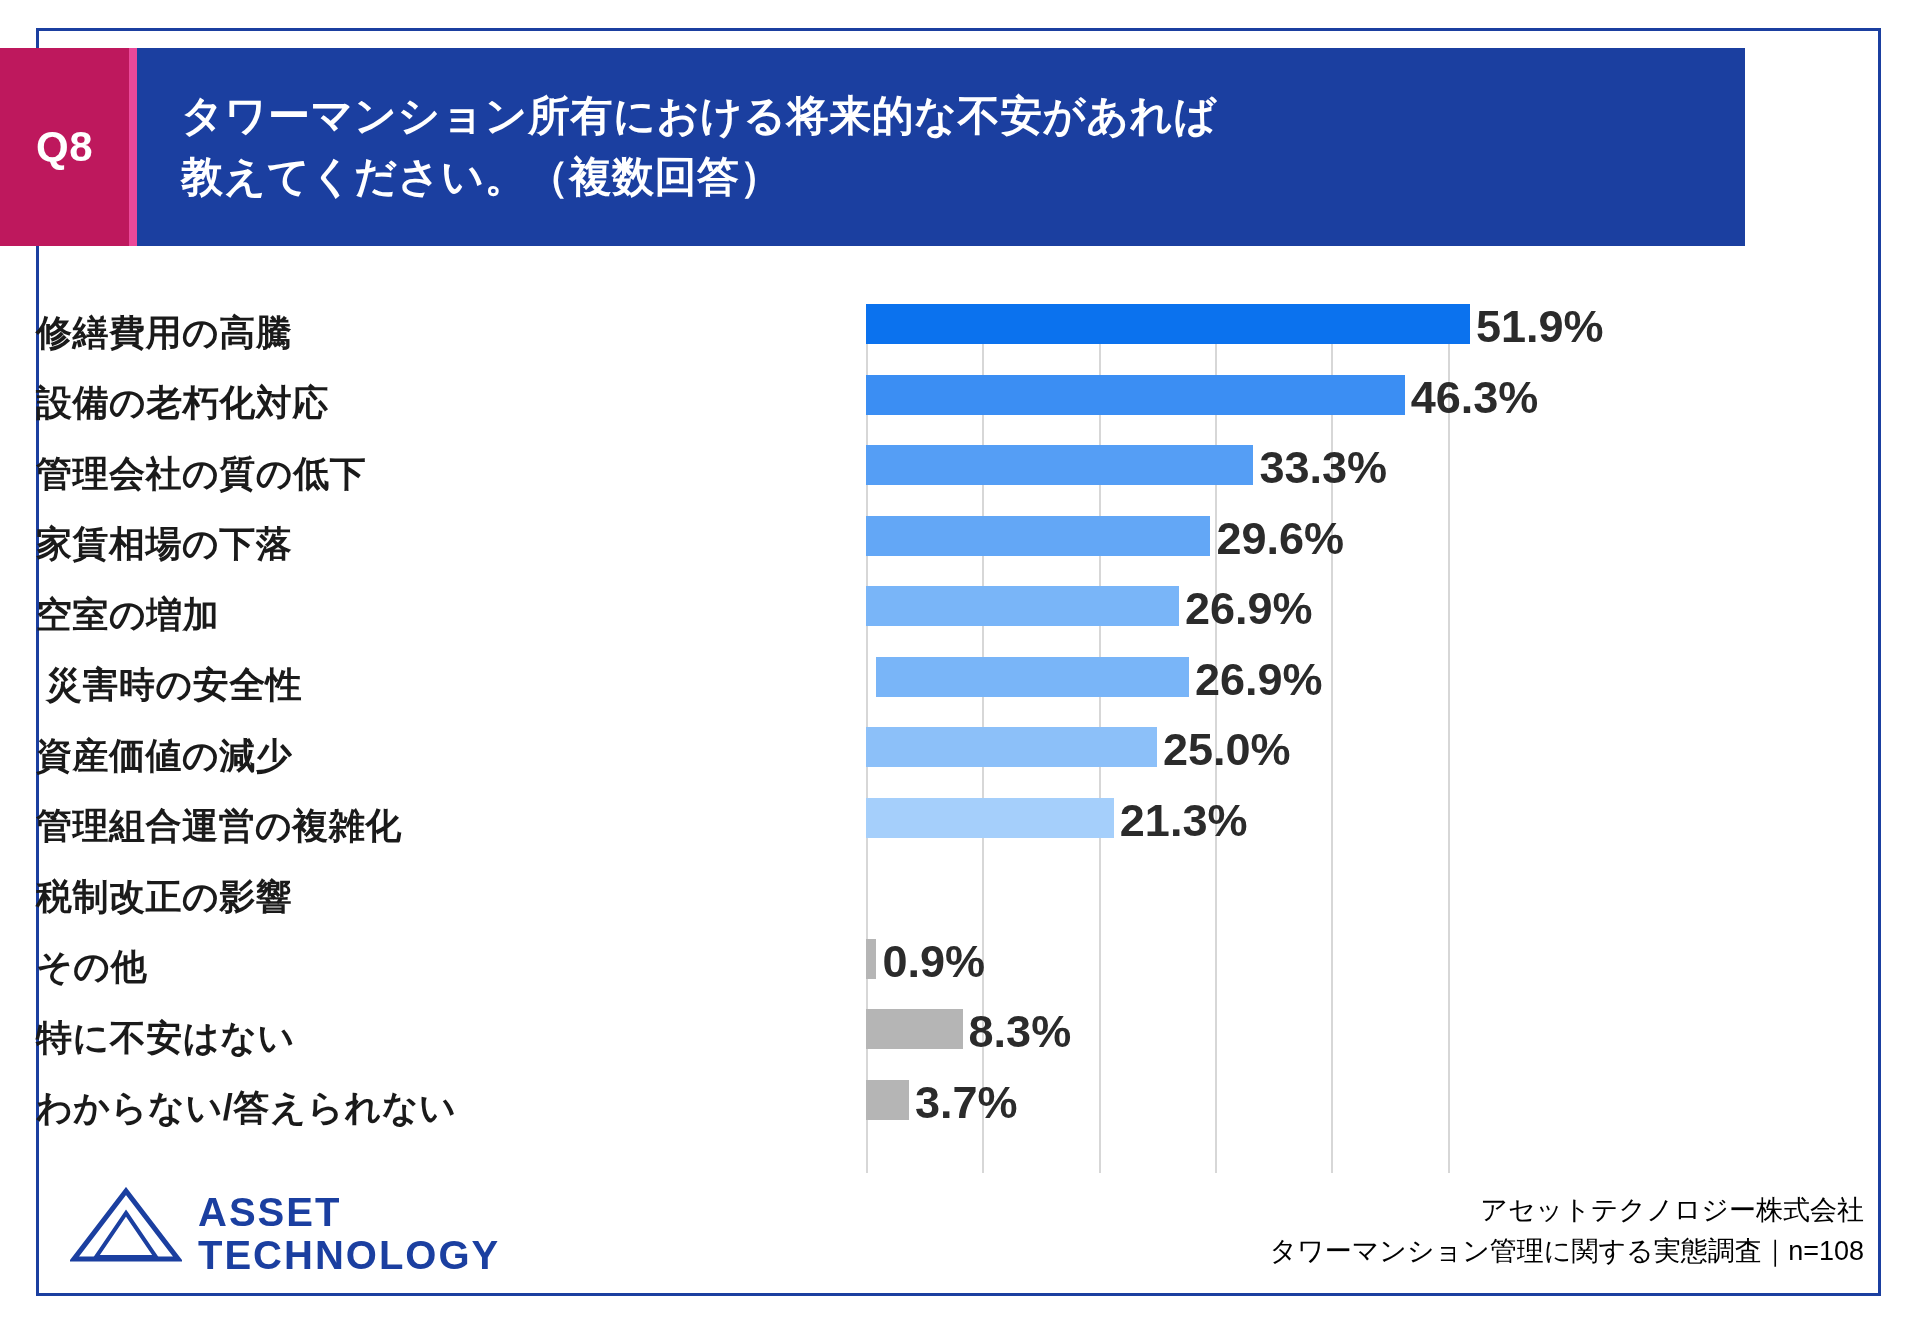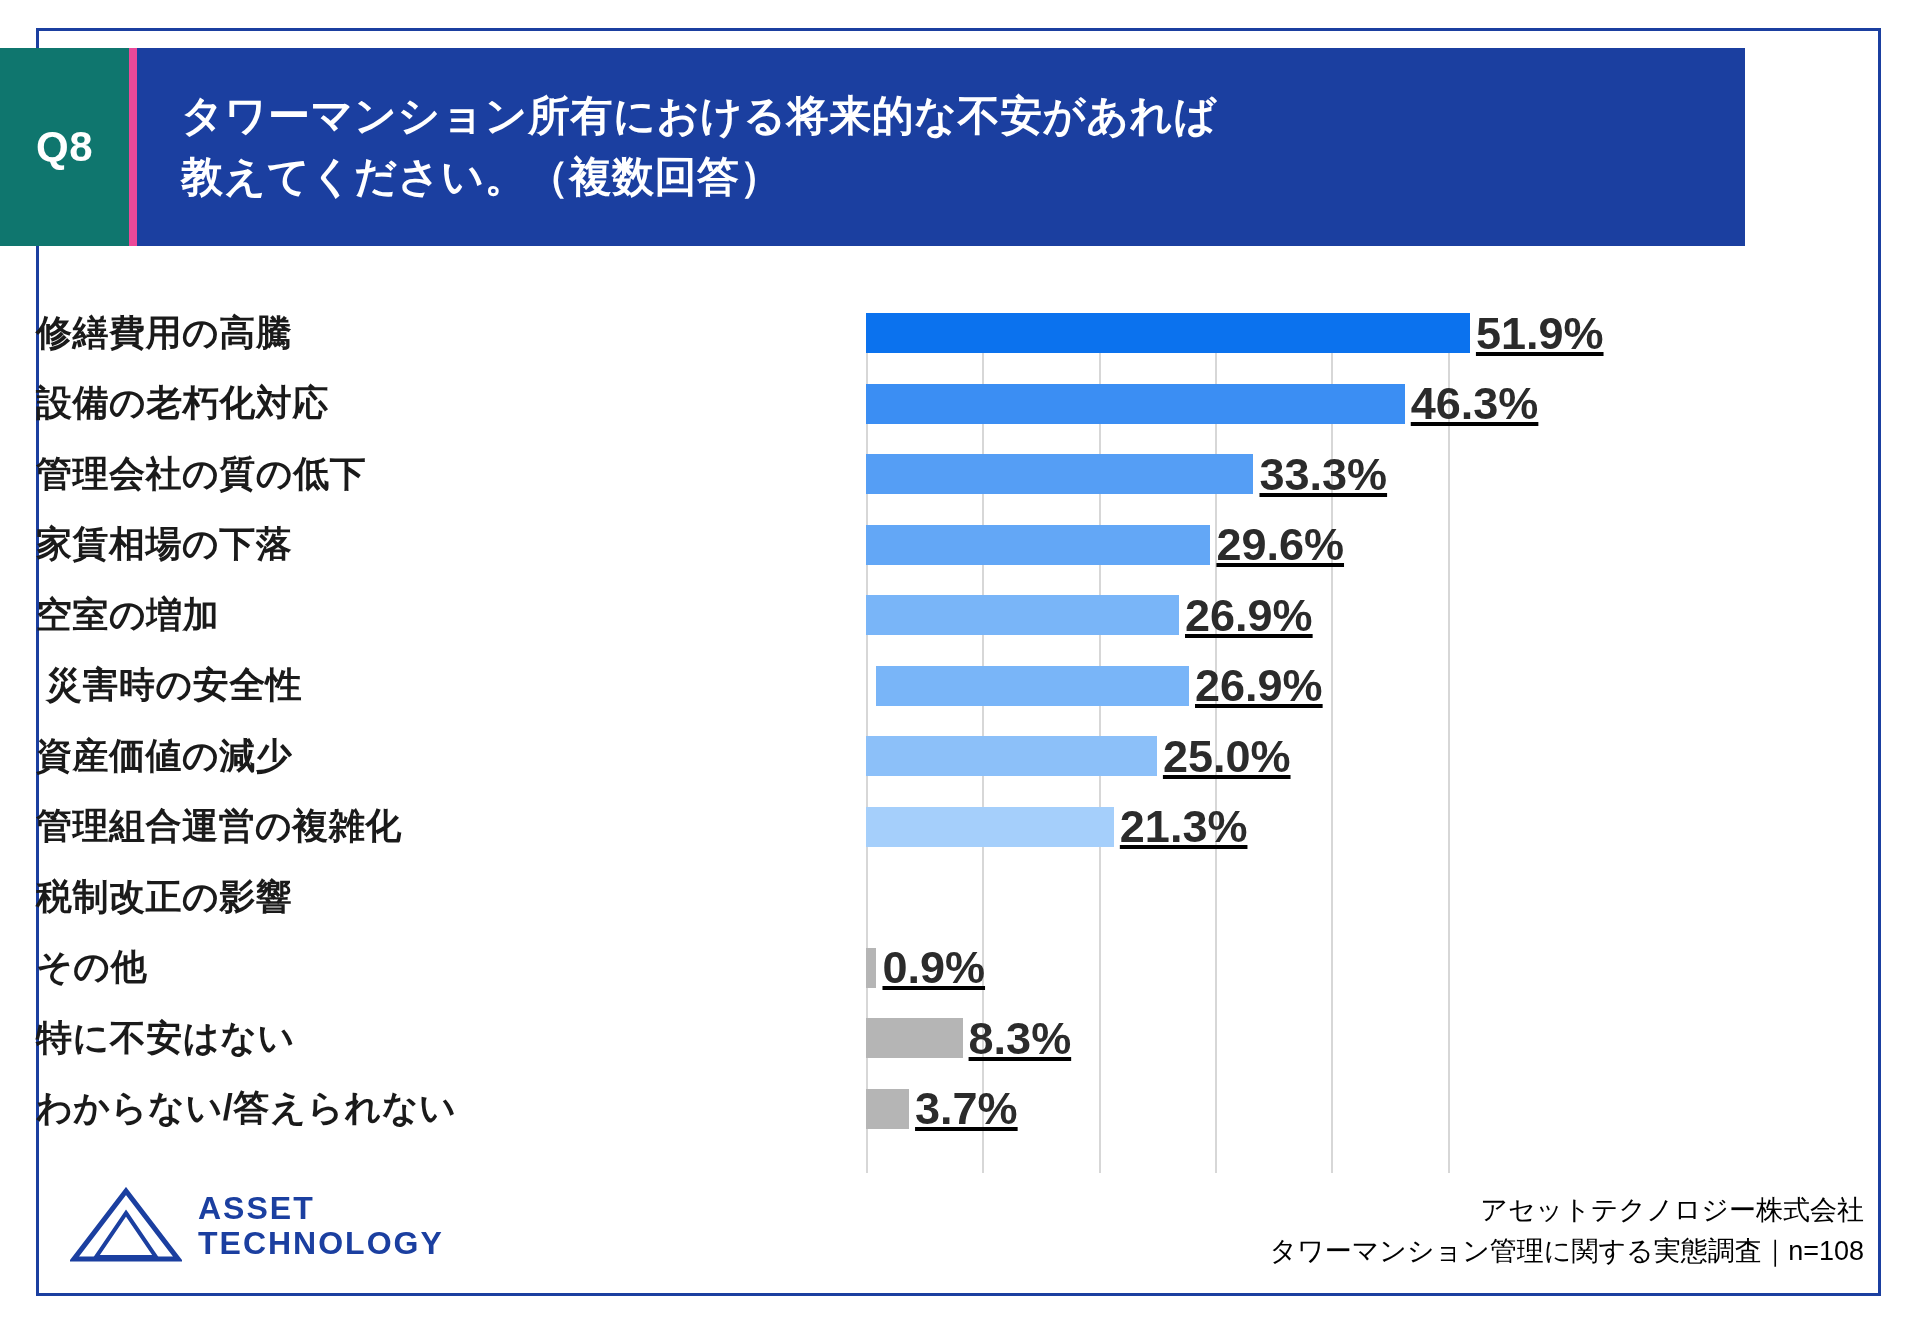--- a/index.html
+++ b/index.html
@@ -34,21 +34,21 @@
     top: 48px;
     width: 1745px;
     height: 198px;
   }
   #q-badge {
     position: absolute;
     left: 0px;
     top: 0px;
     width: 129px;
     height: 198px;
-    background: #0f766e;
+    background: #be185d;
     color: #ffffff;
     display: flex;
     align-items: center;
     justify-content: center;
     font-size: 42px;
     font-weight: bold;
     letter-spacing: 0.5px;
   }
   #q-title-box {
     position: absolute;
@@ -113,22 +113,21 @@
     color: #1a1a1a;
     letter-spacing: 0.5px;
     white-space: nowrap;
   }
   .bar-wrap {
     position: absolute;
     left: 830px;
     top: 0;
     height: 58px;
     display: flex;
-    align-items: center;
-    text-decoration: underline;
+    align-items: flex-start;
   }
   .bar {
     height: 40px;
     border-radius: 0;
   }
   .bar-value {
     font-size: 45px;
     font-weight: bold;
     color: #2b2b2b;
     margin-left: 6px;
@@ -147,21 +146,21 @@
   #logo-mark {
     position: absolute;
     left: 0;
     top: 2px;
   }
   #logo-text {
     position: absolute;
     left: 128px;
     top: 6px;
     color: #1b3fa0;
-    font-size: 32px;
+    font-size: 40px;
     font-weight: bold;
     letter-spacing: 2px;
     line-height: 1.08;
     white-space: pre-line;
   }
   #footer-credit {
     position: absolute;
     right: 56px;
     top: 1190px;
     width: 760px;

